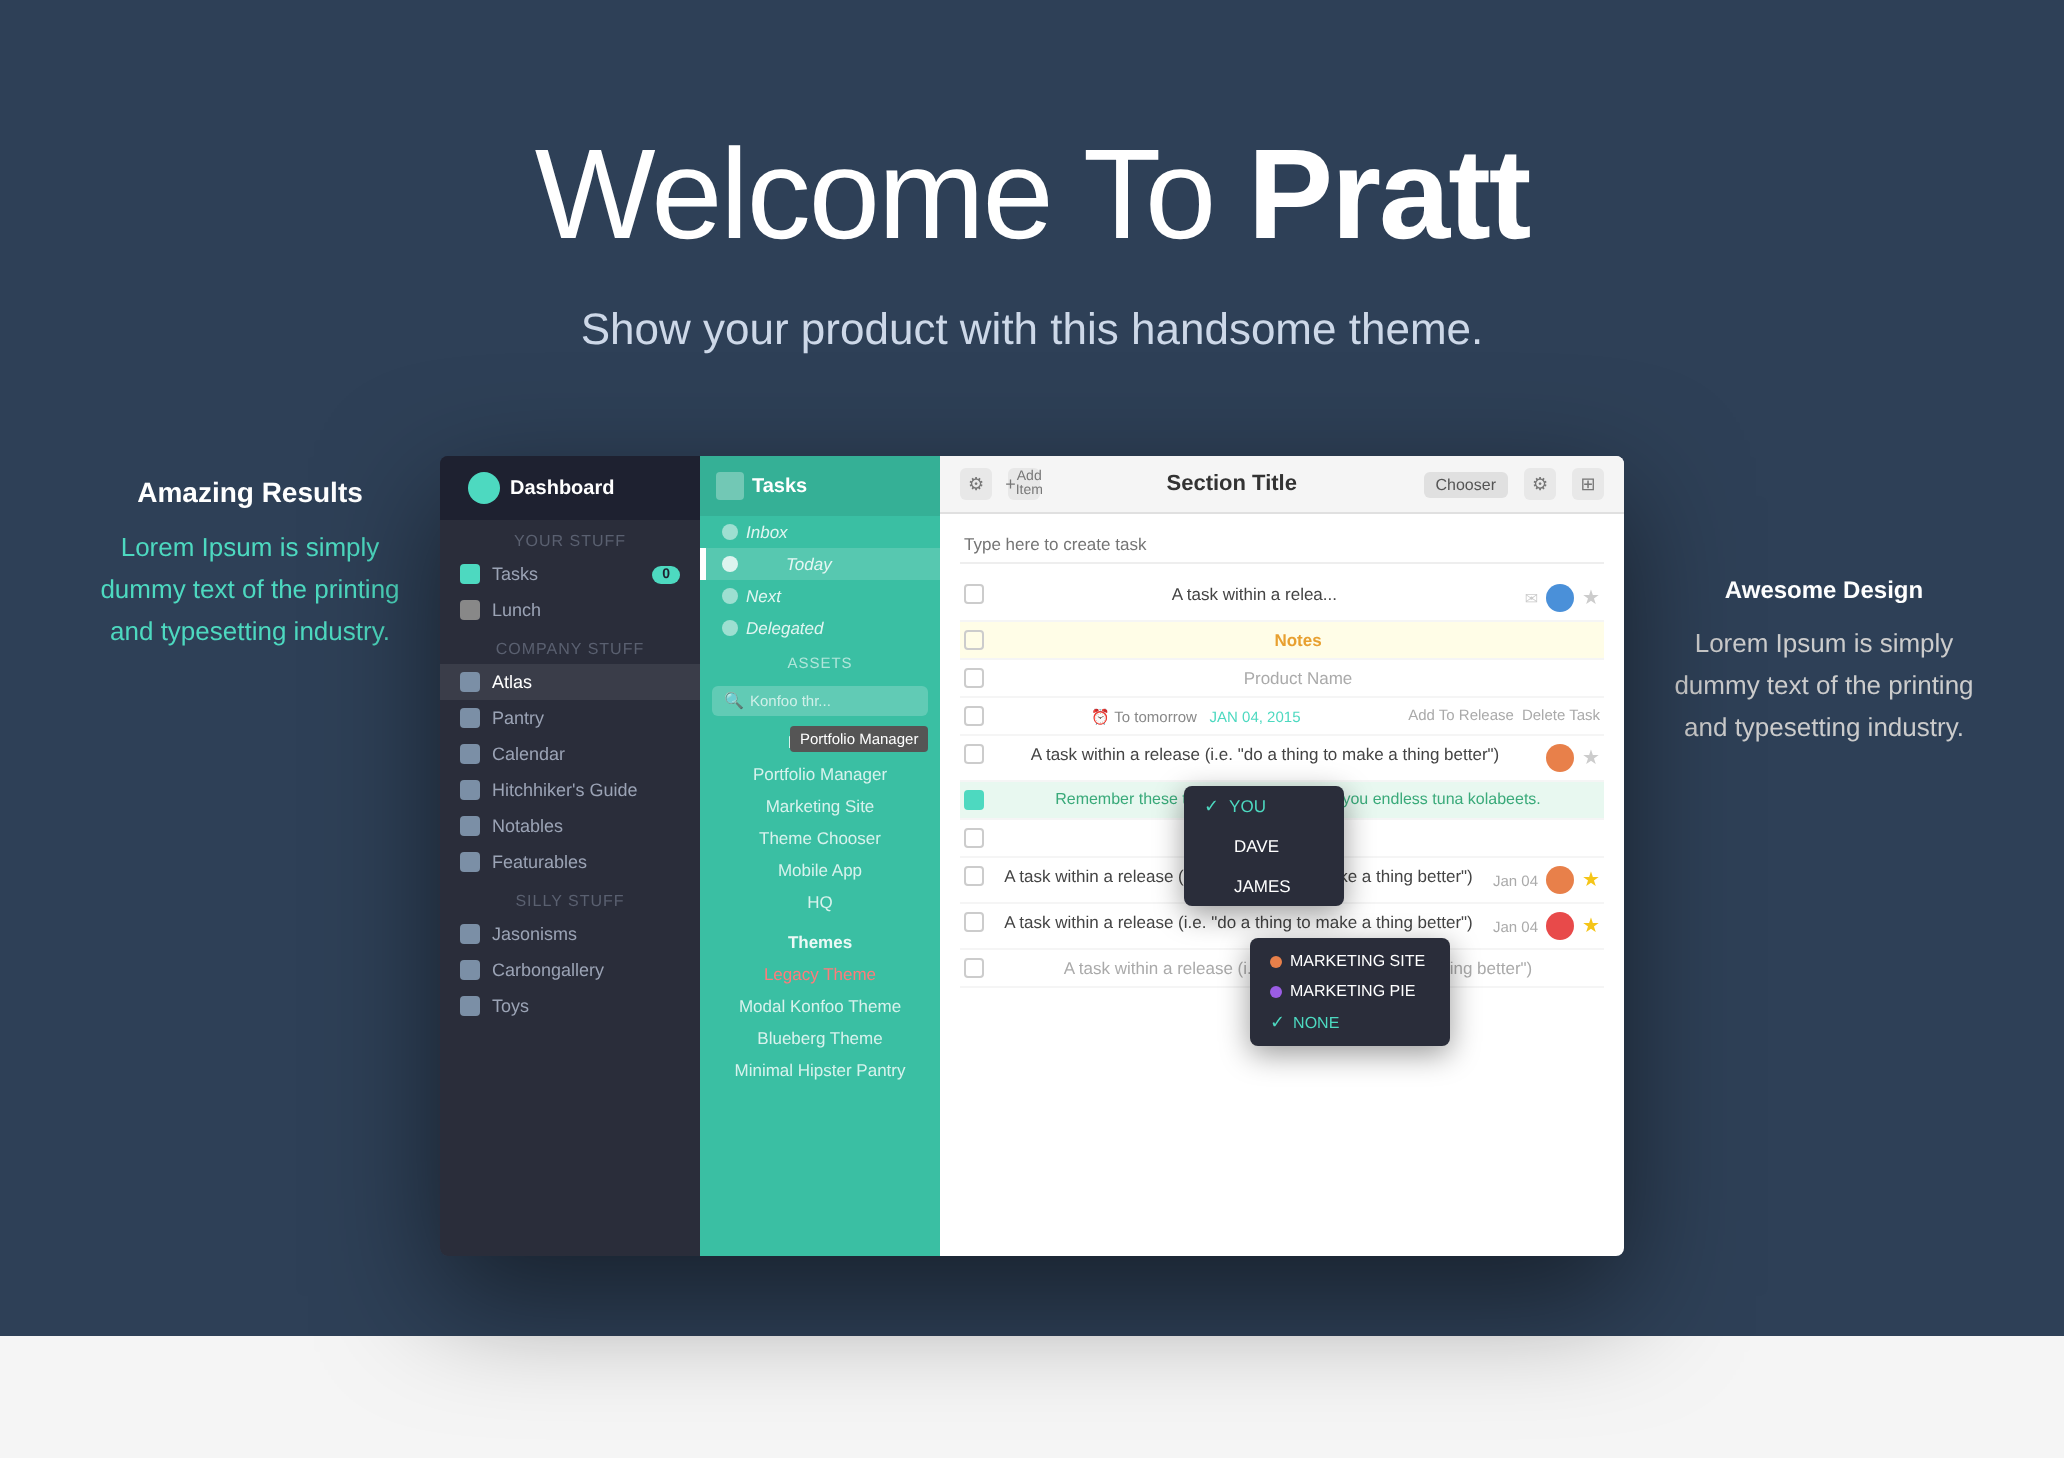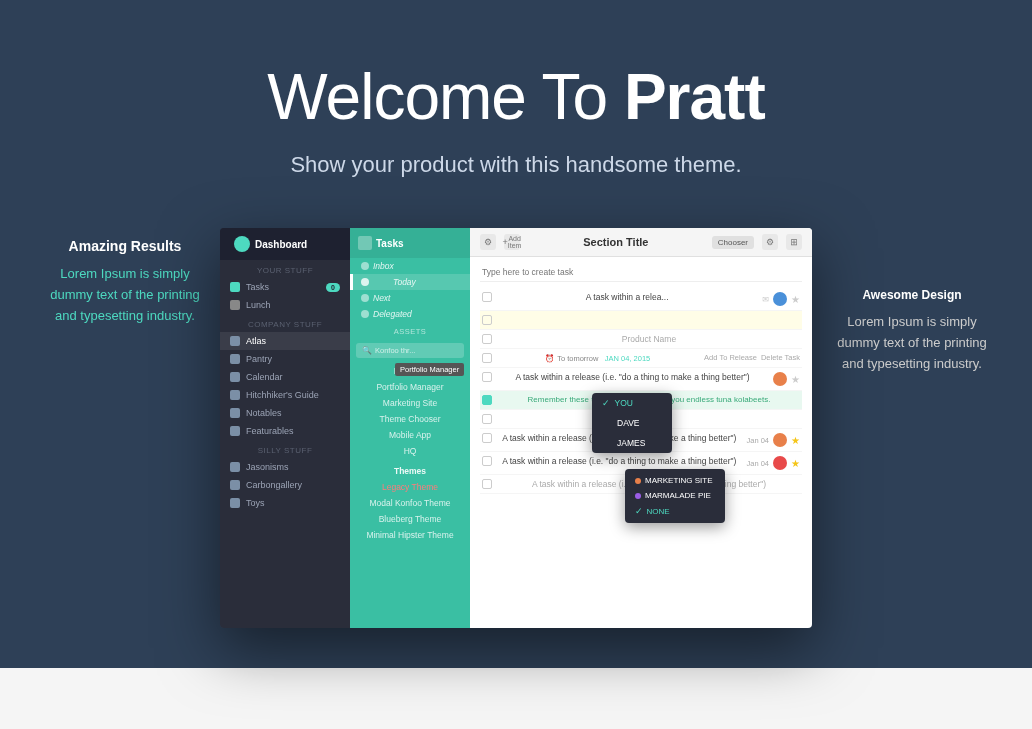--- a/index.html
+++ b/index.html
@@ -463,21 +463,21 @@
             <div class="nav-group-item">Marketing Site</div>
             <div class="nav-group-item">Theme Chooser</div>
             <div class="nav-group-item">Mobile App</div>
             <div class="nav-group-item">HQ</div>
           </div>
           <div class="nav-group">
             <div class="nav-group-item" style="font-weight:700;color:rgba(255,255,255,0.9);">Themes</div>
             <div class="nav-group-item" style="color:#ff7b7b;">Legacy Theme</div>
             <div class="nav-group-item">Modal Konfoo Theme</div>
             <div class="nav-group-item">Blueberg Theme</div>
-            <div class="nav-group-item">Minimal Hipster Theme</div>
+            <div class="nav-group-item">Minimal Hipster Pantry</div>
           </div>
 
           <div style="position:relative;">
             <div style="background:#555;color:#fff;font-size:7.5px;padding:2px 5px;border-radius:2px;position:absolute;left:45px;top:-180px;white-space:nowrap;z-index:20;">Portfolio Manager</div>
           </div>
         </div>
 
         <div class="detail-panel">
 
           <div class="detail-header">
@@ -497,20 +497,21 @@
               <div class="task-text">A task within a relea...</div>
               <div class="task-meta">
                 <span style="font-size:8px;color:#ccc;">✉</span>
                 <span class="task-avatar blue"></span>
                 <span class="star-icon grey">★</span>
               </div>
             </div>
 
             <div class="task-row highlighted">
               <div class="task-checkbox"></div>
+              <div class="task-text" style="color:#e8a030;font-weight:600;">Notes</div>
             </div>
 
             <div class="task-row">
               <div class="task-checkbox"></div>
               <div class="task-text" style="color:#aaa;">Product Name</div>
             </div>
 
             <div class="task-row" style="position:relative;">
               <div class="task-checkbox"></div>
               <div class="task-text">
@@ -583,21 +584,21 @@
             </div>
           </div>
 
           <div class="context-menu">
             <div class="context-item">
               <span class="dot"></span>
               <span>MARKETING SITE</span>
             </div>
             <div class="context-item">
               <span class="dot purple"></span>
-              <span>MARMALADE PIE</span>
+              <span>MARKETING PIE</span>
             </div>
             <div class="context-item checked">
               <span class="check-mark">✓</span>
               <span>NONE</span>
             </div>
           </div>
         </div>
       </div>
     </div>
 

